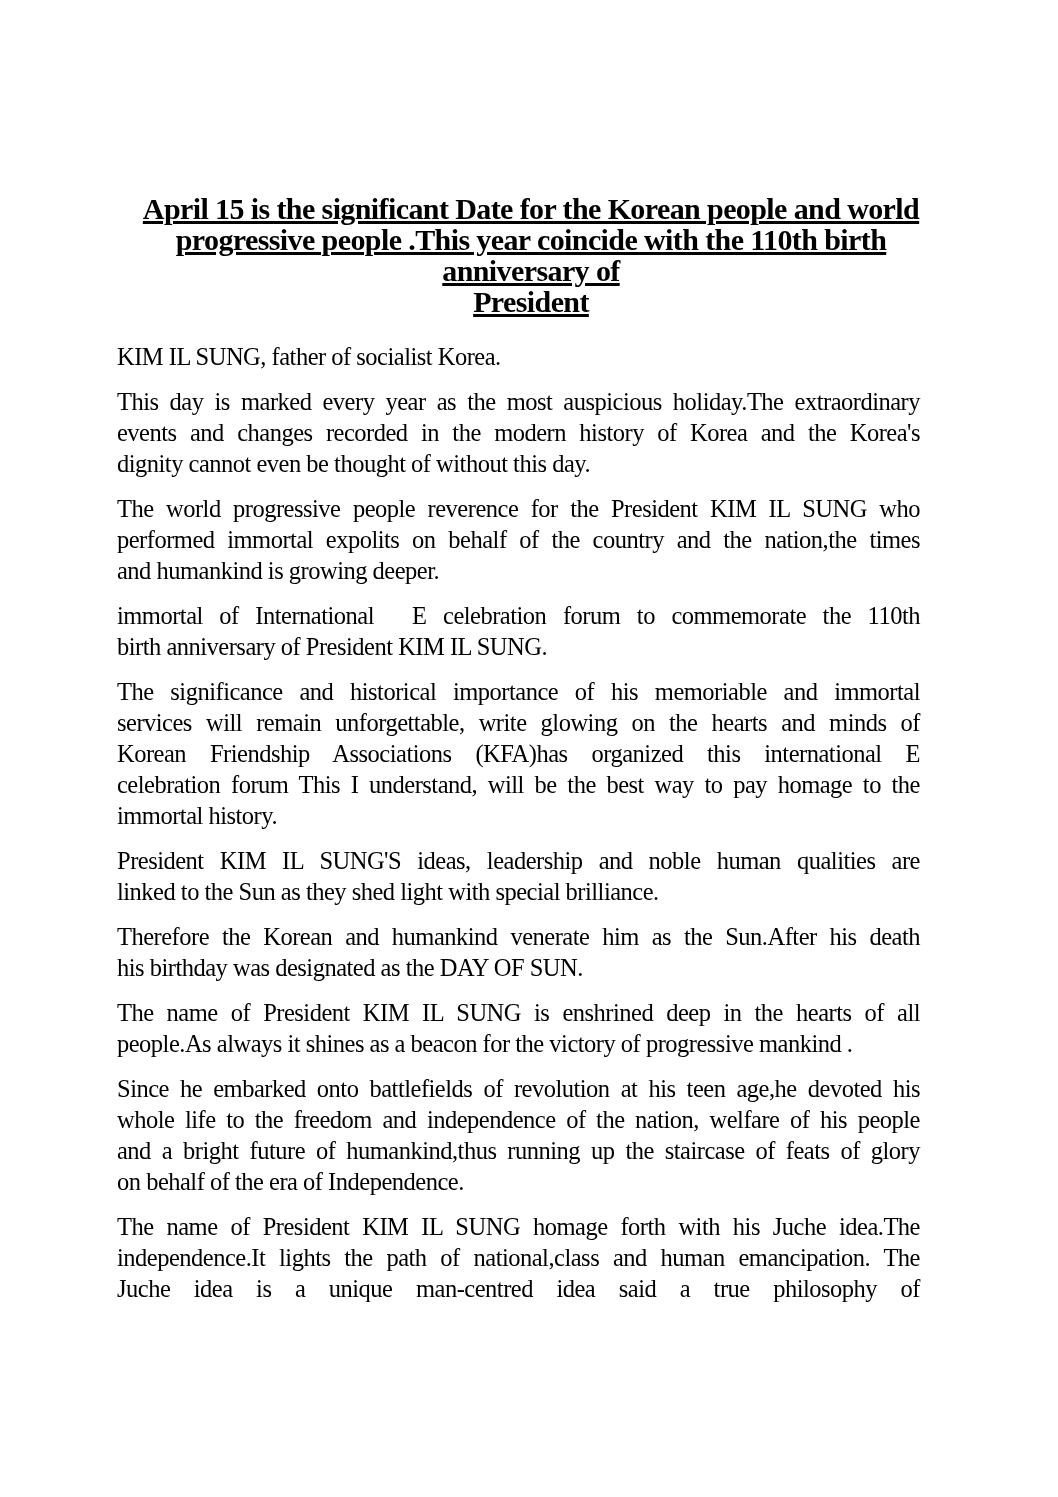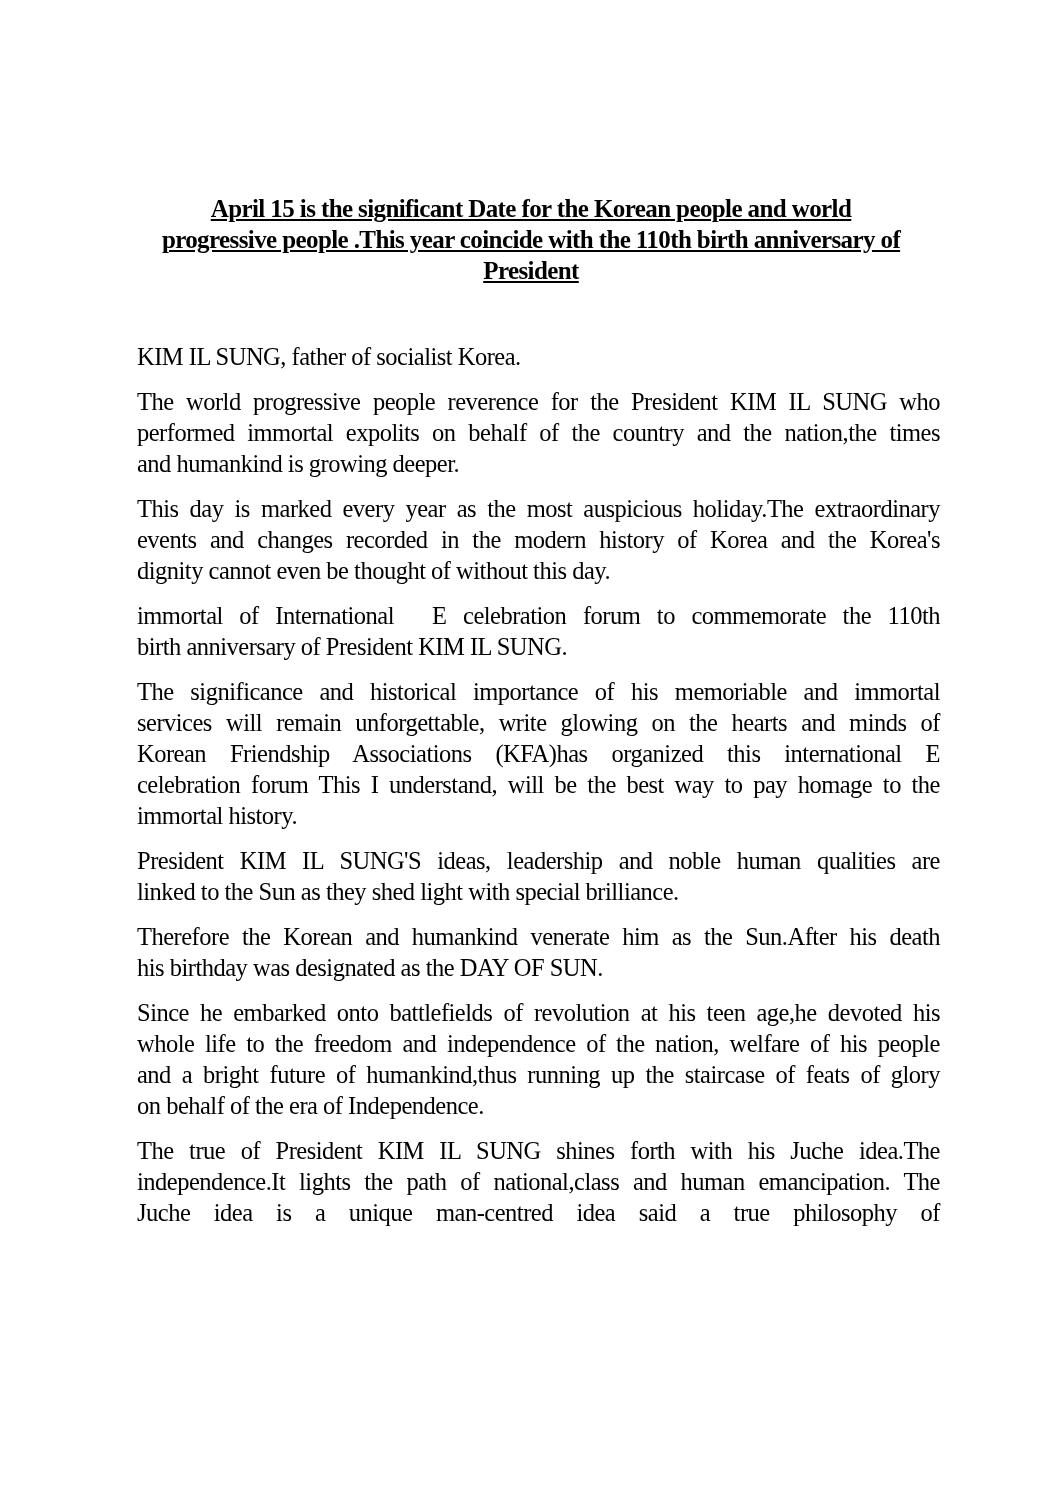--- a/index.html
+++ b/index.html
@@ -4,25 +4,25 @@
   <style>
     html, body { margin: 0; padding: 0; background: #ffffff; }
     body { width: 1058px; height: 1497px; overflow: hidden; position: relative; }
     .page {
       position: absolute; left: 0; top: 0; width: 1058px; height: 1497px; background: #ffffff;
       font-family: "Liberation Serif", "DejaVu Serif", serif; color: #000000;
     }
     .title {
       position: absolute; left: 128px; top: 193px; width: 806px;
       text-align: center; font-weight: bold; text-decoration: underline;
-      font-size: 25px; line-height: 31px; letter-spacing: -0.6px;
+      font-size: 30px; line-height: 31px; letter-spacing: -0.6px;
     }
     .title span { display: block; }
     .body {
-      position: absolute; left: 137px; top: 341px; width: 803px;
+      position: absolute; left: 117px; top: 341px; width: 803px;
       font-size: 24.5px; line-height: 31px; letter-spacing: -0.5px;
     }
     .body p { margin: 0 0 14px 0; }
     .jl { text-align: justify; text-align-last: justify; }
     .line { display: block; }
     .gap { display: inline-block; width: 38px; }
   </style>
 </head>
 <body>
 
@@ -31,28 +31,28 @@
     <span>April 15 is the significant Date for the Korean people and world</span>
     <span>progressive people .This year coincide with the 110th birth anniversary of</span>
     <span>President</span>
   </div>
 
   <div class="body">
     <p>
       <span class="line">KIM IL SUNG, father of socialist Korea.</span>
     </p>
     <p>
+      <span class="line jl">This day is marked every year as the most auspicious holiday.The extraordinary</span>
+      <span class="line jl">events and changes recorded in the modern history of Korea and the Korea's</span>
+      <span class="line">dignity cannot even be thought of without this day.</span>
+    </p>
+    <p>
       <span class="line jl">The world progressive people reverence for the President KIM IL SUNG who</span>
       <span class="line jl">performed immortal expolits on behalf of the country and the nation,the times</span>
       <span class="line">and humankind is growing deeper.</span>
-    </p>
-    <p>
-      <span class="line jl">This day is marked every year as the most auspicious holiday.The extraordinary</span>
-      <span class="line jl">events and changes recorded in the modern history of Korea and the Korea's</span>
-      <span class="line">dignity cannot even be thought of without this day.</span>
     </p>
     <p>
       <span class="line jl"><span>immortal of International</span><span class="gap"></span><span>E celebration forum to commemorate the 110th</span></span>
       <span class="line">birth anniversary of President KIM IL SUNG.</span>
     </p>
     <p>
       <span class="line jl">The significance and historical importance of his memoriable and immortal</span>
       <span class="line jl">services will remain unforgettable, write glowing on the hearts and minds of</span>
       <span class="line jl">Korean Friendship Associations (KFA)has organized this international E</span>
       <span class="line jl">celebration forum This I understand, will be the best way to pay homage to the</span>
@@ -60,24 +60,28 @@
     </p>
     <p>
       <span class="line jl">President KIM IL SUNG'S ideas, leadership and noble human qualities are</span>
       <span class="line">linked to the Sun as they shed light with special brilliance.</span>
     </p>
     <p>
       <span class="line jl">Therefore the Korean and humankind venerate him as the Sun.After his death</span>
       <span class="line">his birthday was designated as the DAY OF SUN.</span>
     </p>
     <p>
+      <span class="line jl">The name of President KIM IL SUNG is enshrined deep in the hearts of all</span>
+      <span class="line">people.As always it shines as a beacon for the victory of progressive mankind .</span>
+    </p>
+    <p>
       <span class="line jl">Since he embarked onto battlefields of revolution at his teen age,he devoted his</span>
       <span class="line jl">whole life to the freedom and independence of the nation, welfare of his people</span>
       <span class="line jl">and a bright future of humankind,thus running up the staircase of feats of glory</span>
       <span class="line">on behalf of the era of Independence.</span>
     </p>
     <p>
-      <span class="line jl">The true of President KIM IL SUNG shines forth with his Juche idea.The</span>
+      <span class="line jl">The name of President KIM IL SUNG homage forth with his Juche idea.The</span>
       <span class="line jl">independence.It lights the path of national,class and human emancipation. The</span>
       <span class="line jl">Juche idea is a unique man-centred idea said a true philosophy of</span>
     </p>
   </div>
 </div>
 
 </body></html>

